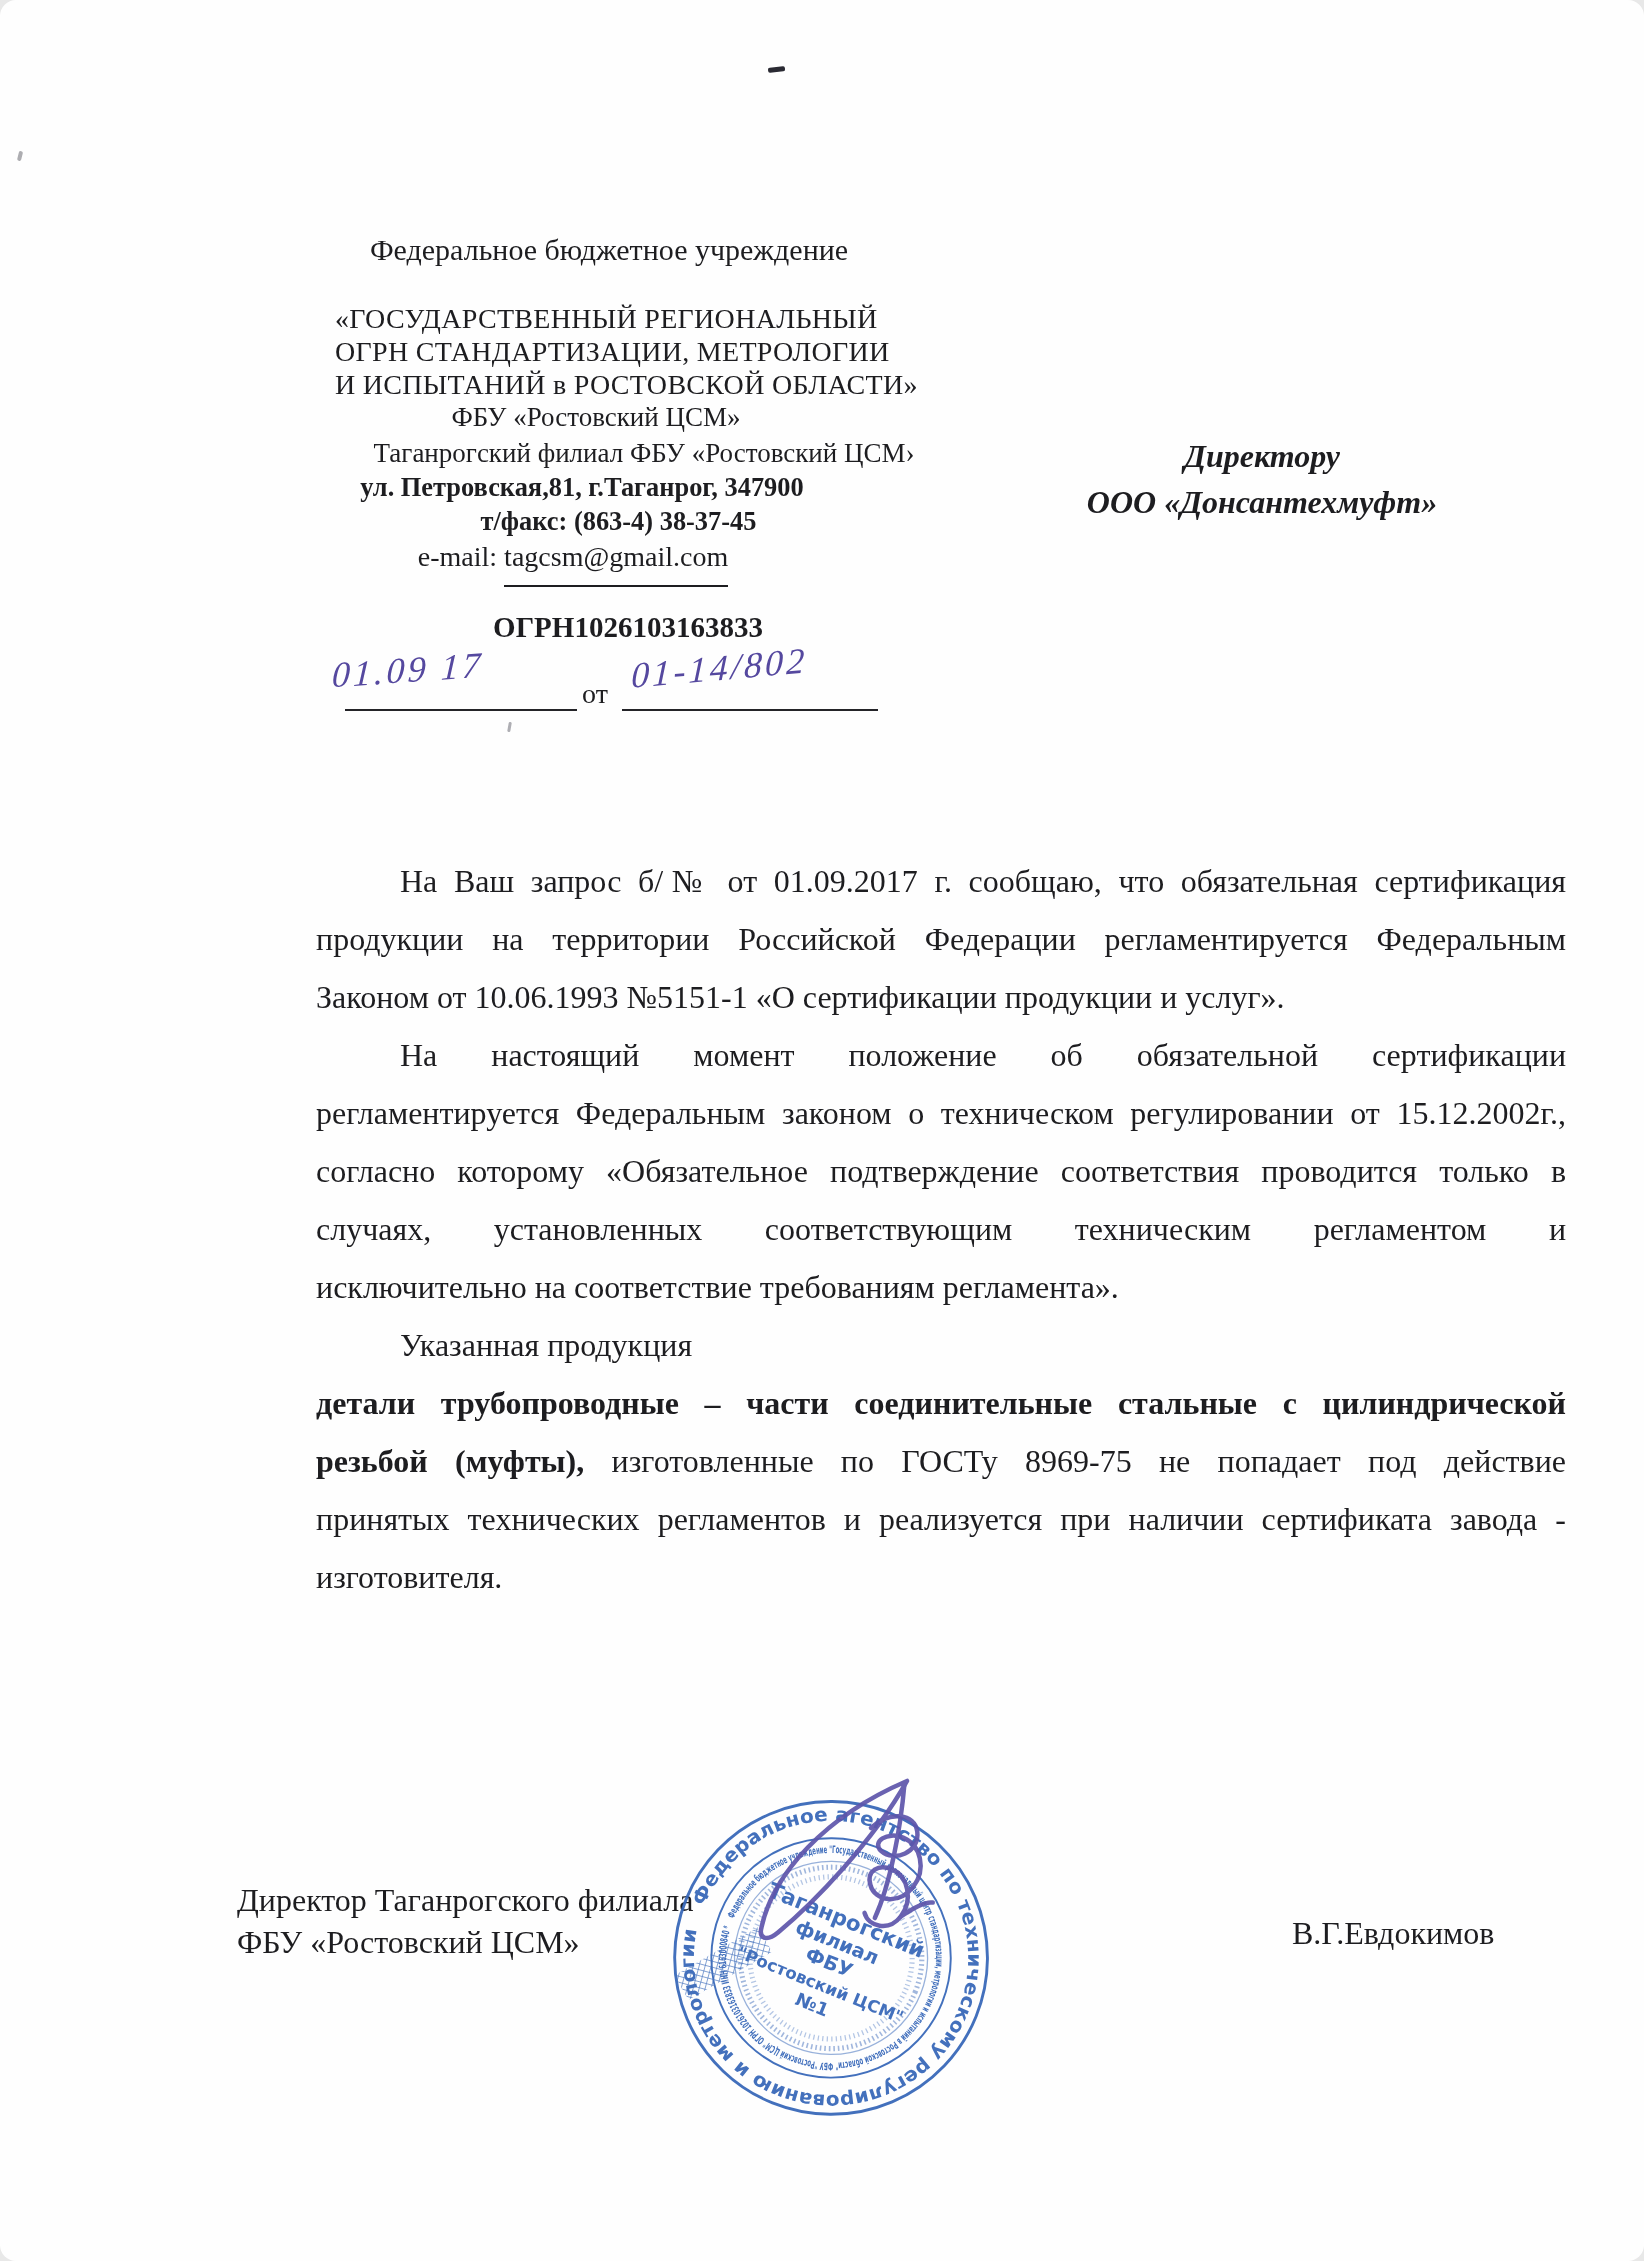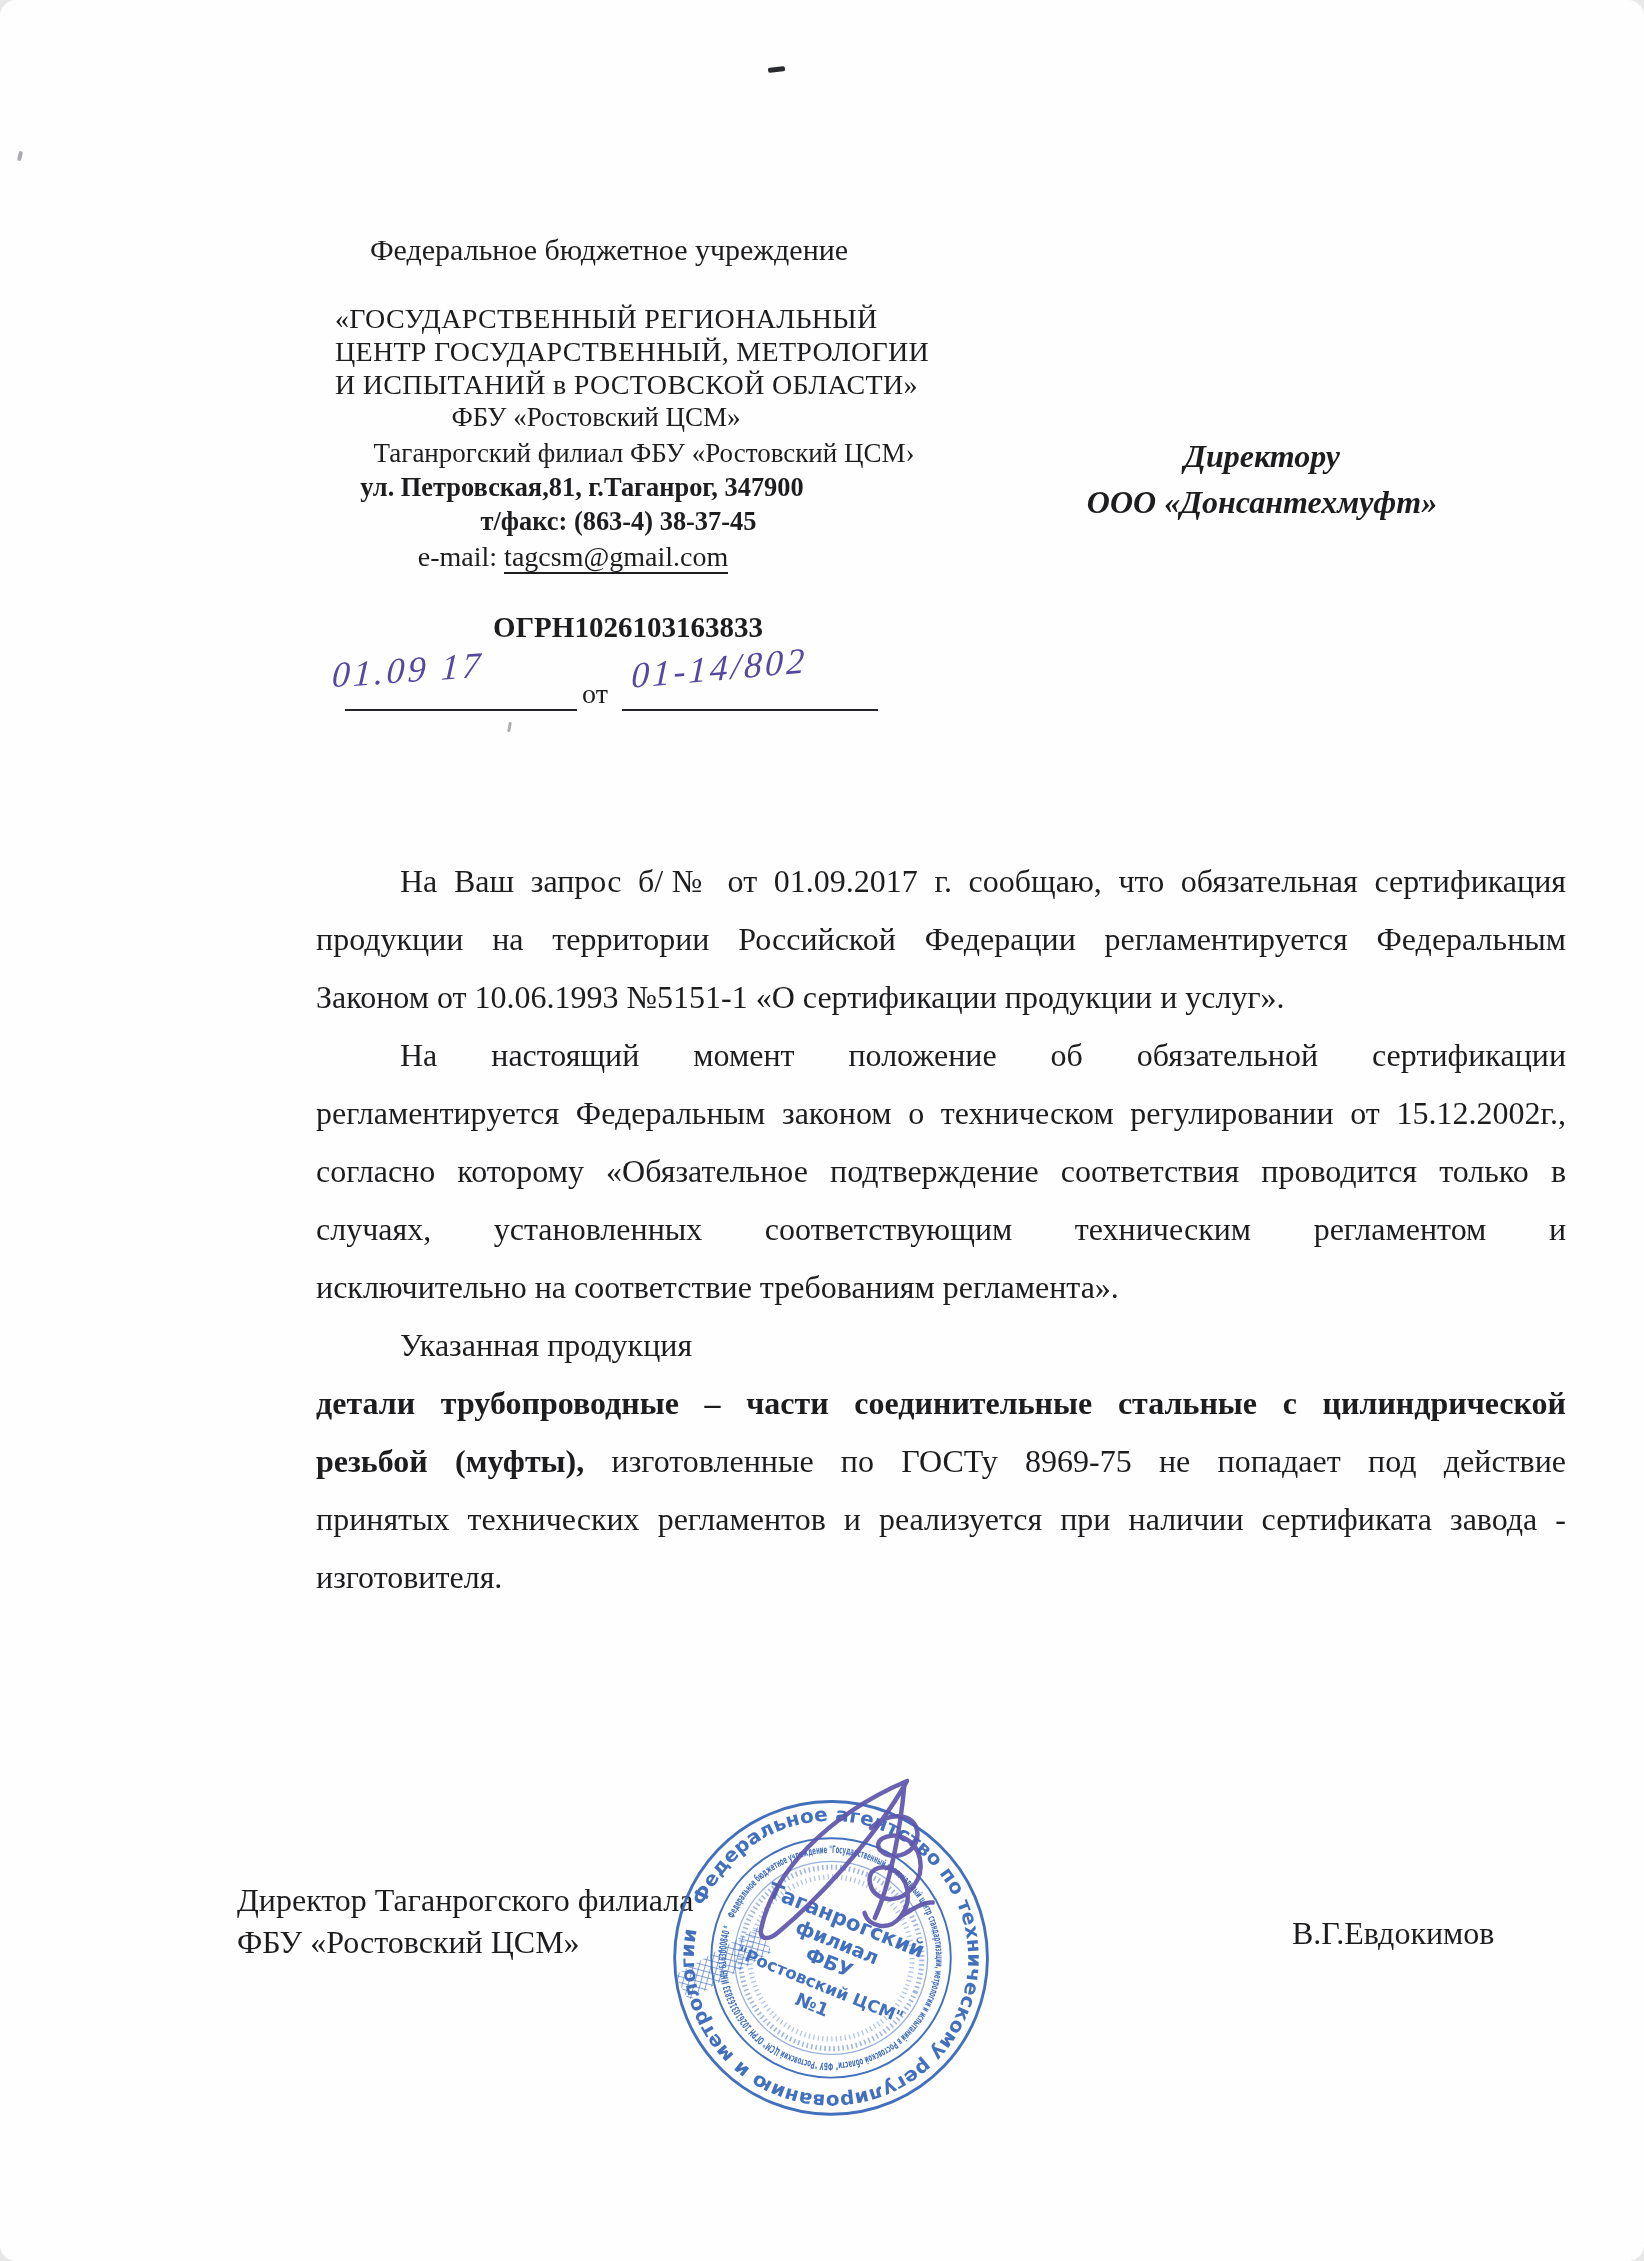--- a/index.html
+++ b/index.html
@@ -11,21 +11,21 @@
   .abs{position:absolute;}
   
   .lh-line1{left:271px;top:233px;width:676px;text-align:center;font-size:30px;}
   .lh-org{left:335px;width:644px;font-size:28px;letter-spacing:0.3px;}
   .lh-org0{top:303px;} .lh-org1{top:336px;} .lh-org2{top:369px;}
   .lh-fbu{left:258px;top:402px;width:676px;text-align:center;font-size:27px;}
   .lh-branch{left:296px;top:438px;width:696px;text-align:center;font-size:27px;}
   .lh-addr{left:244px;top:472px;width:676px;text-align:center;font-size:26.4px;font-weight:bold;}
   .lh-phone{left:277px;top:506px;width:683px;text-align:center;font-size:26.4px;font-weight:bold;}
   .lh-email{left:238px;top:541px;width:670px;text-align:center;font-size:28px;}
-  .lh-email .uline{border-bottom:2.6px solid #1d1d20;padding-bottom:0;}
+  .lh-email .uline{border-bottom:2.6px solid #1d1d20;padding-bottom:13px;}
   .lh-ogrn{left:290px;top:611px;width:676px;text-align:center;font-size:29px;font-weight:bold;}
   
   .rcp{left:1011px;width:502px;text-align:center;font-weight:bold;font-style:italic;font-size:32px;}
   .rcp1{top:438px;text-align:center;} .rcp2{top:484px;}
   
   .hw{font-style:italic;color:var(--ink-purple,#5a4fa5);font-size:36px;letter-spacing:3.2px;white-space:nowrap;}
   .hw-date{left:332px;top:649px;transform:rotate(-4deg) skewX(-7deg);}
   .hw-num{left:631px;top:647px;transform:rotate(-5deg) skewX(-7deg);}
   .rule{height:0;border-bottom:2.6px solid #242428;}
   .rule1{left:345px;top:709px;width:232px;}
@@ -53,21 +53,21 @@
 <body>
 
 <div class="page">
 
   <div class="abs art-dash"></div>
   <div class="abs art-comma"></div>
   <div class="abs art-tick"></div>
 
   <div class="abs lh-line1">Федеральное бюджетное учреждение</div>
   <div class="abs lh-org lh-org0">«ГОСУДАРСТВЕННЫЙ РЕГИОНАЛЬНЫЙ</div>
-  <div class="abs lh-org lh-org1">ЦЕНТР ГОСУДАРСТВЕННЫЙ, МЕТРОЛОГИИ</div>
+  <div class="abs lh-org lh-org1">ОГРН СТАНДАРТИЗАЦИИ, МЕТРОЛОГИИ</div>
   <div class="abs lh-org lh-org2">И ИСПЫТАНИЙ в РОСТОВСКОЙ ОБЛАСТИ»</div>
   <div class="abs lh-fbu">ФБУ «Ростовский ЦСМ»</div>
   <div class="abs lh-branch">Таганрогский филиал ФБУ «Ростовский ЦСМ›</div>
   <div class="abs lh-addr">ул. Петровская,81, г.Таганрог, 347900</div>
   <div class="abs lh-phone">т/факс: (863-4) 38-37-45</div>
   <div class="abs lh-email"><span>e-mail: </span><span class="uline">tagcsm@gmail.com</span></div>
   <div class="abs lh-ogrn">ОГРН1026103163833</div>
 
   <div class="abs rcp rcp1">Директору</div>
   <div class="abs rcp rcp2">ООО  «Донсантехмуфт»</div>

